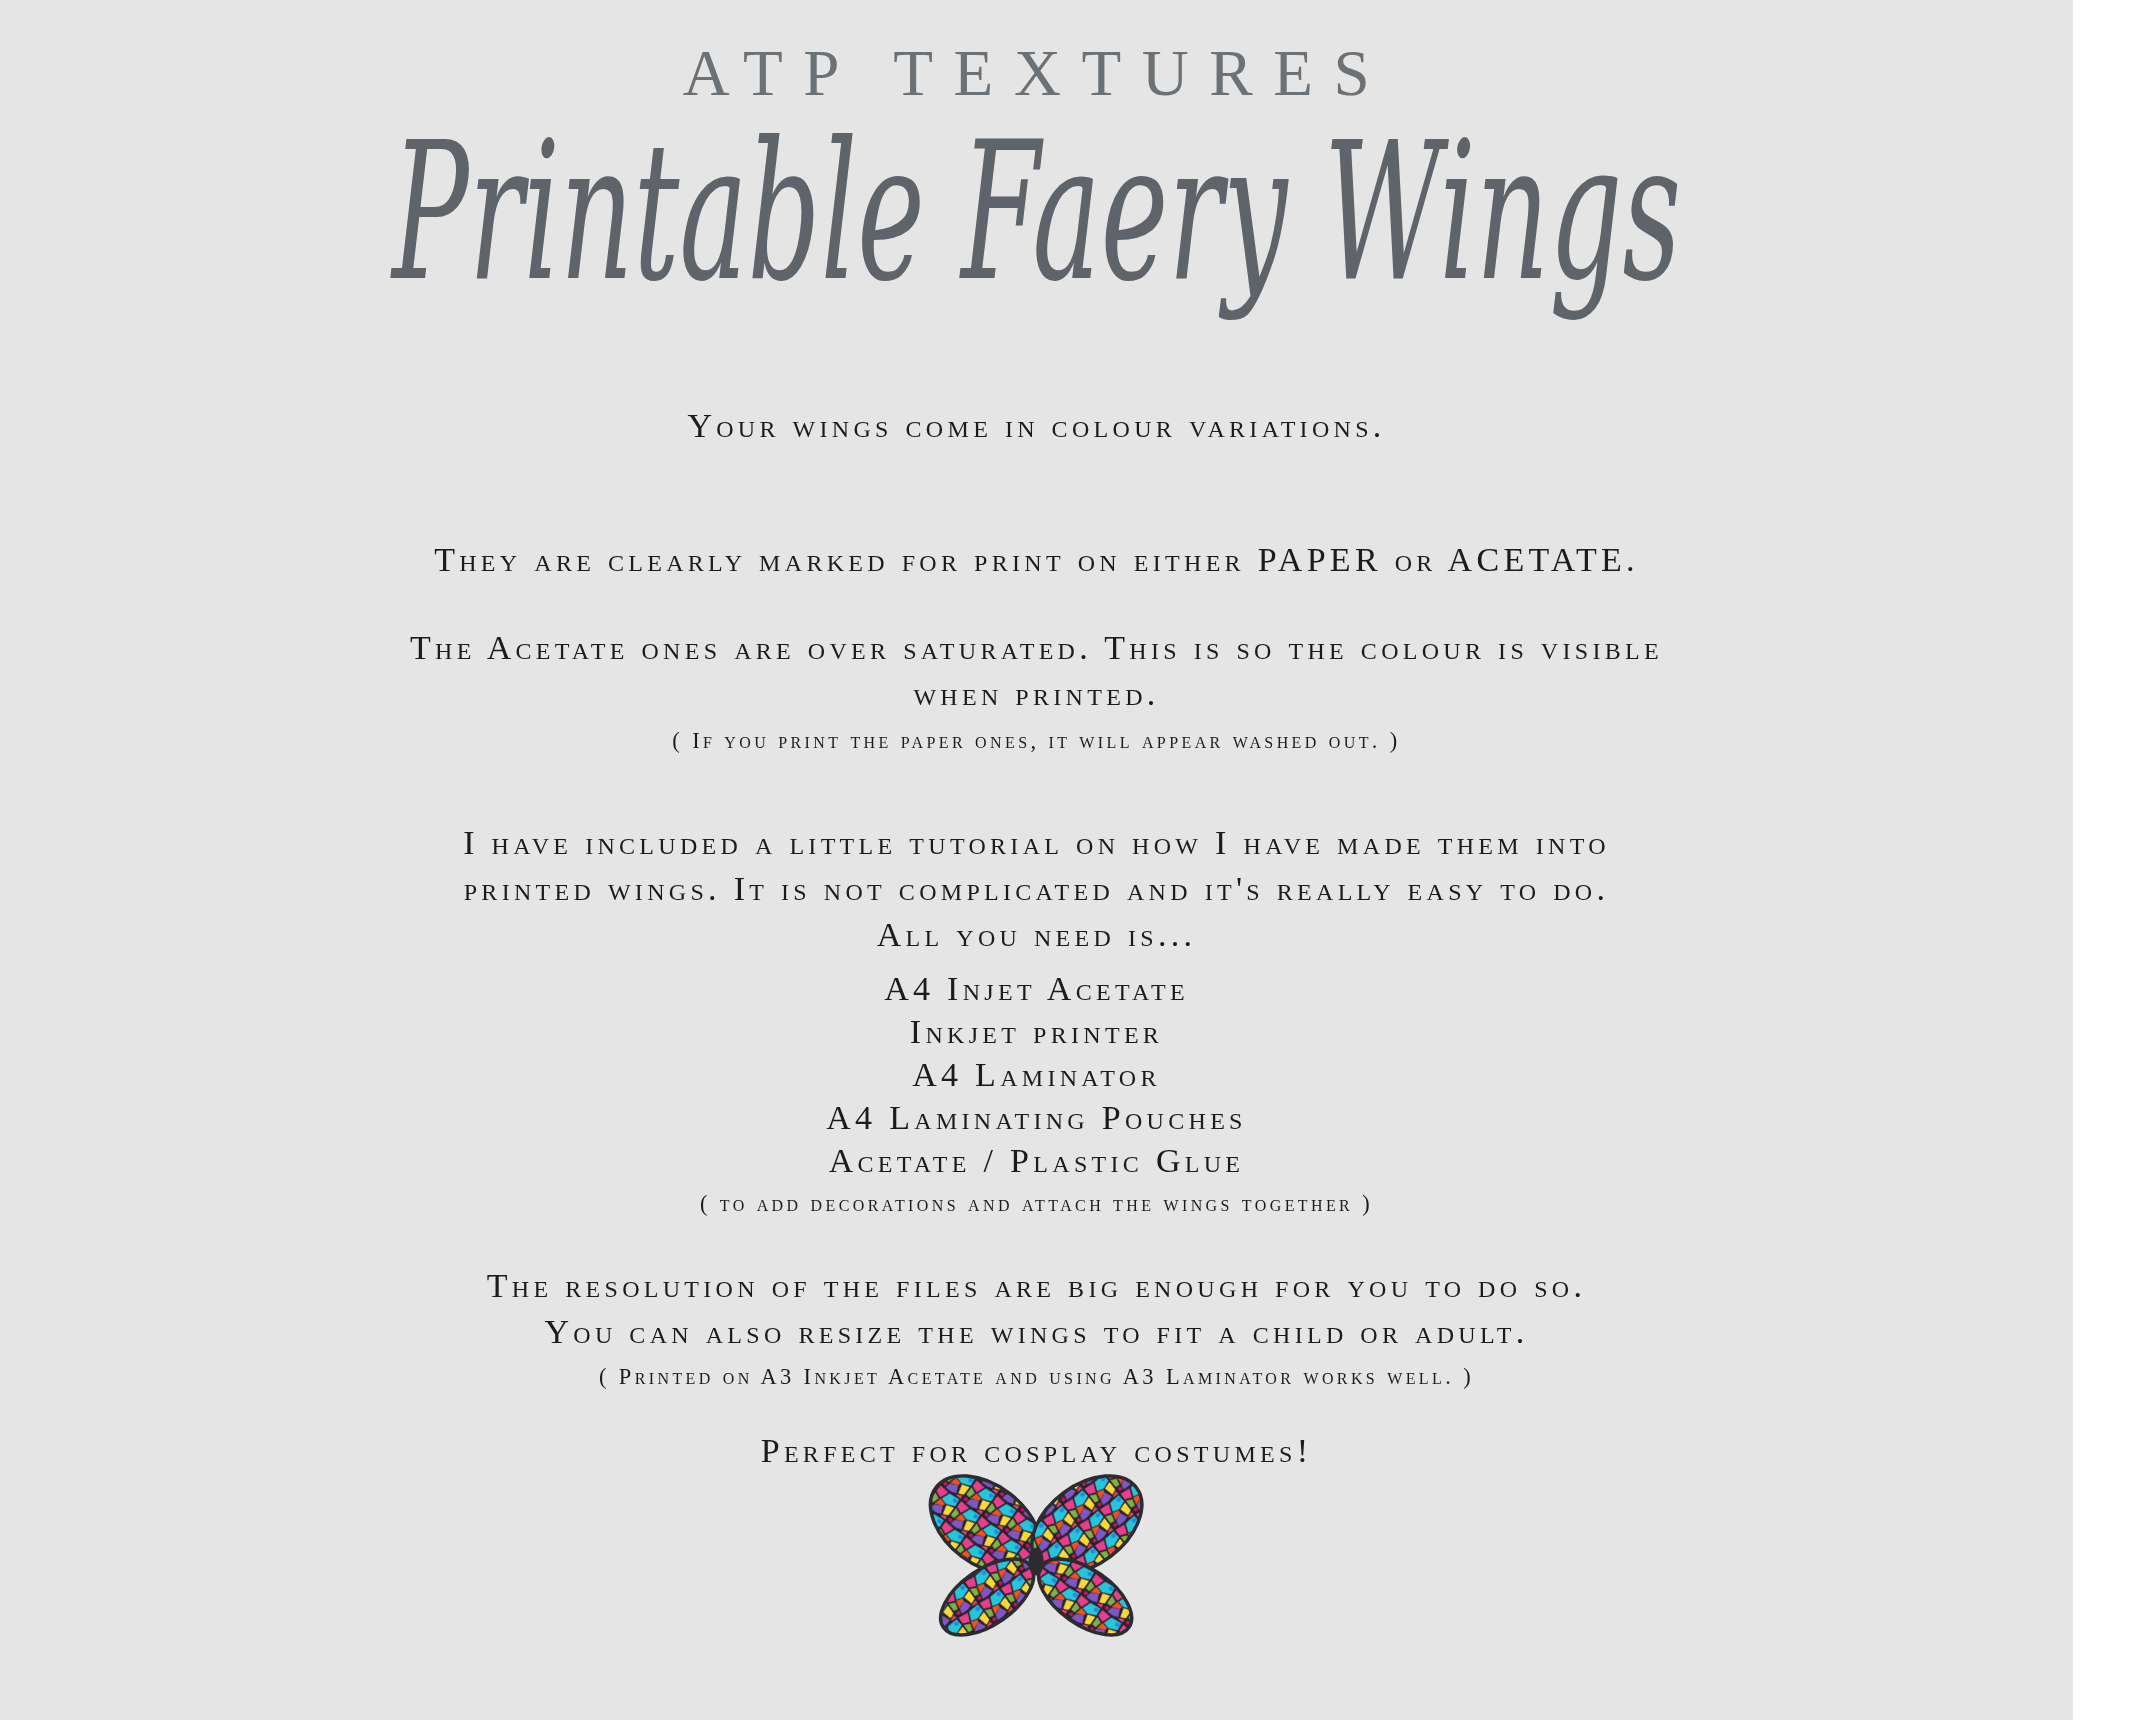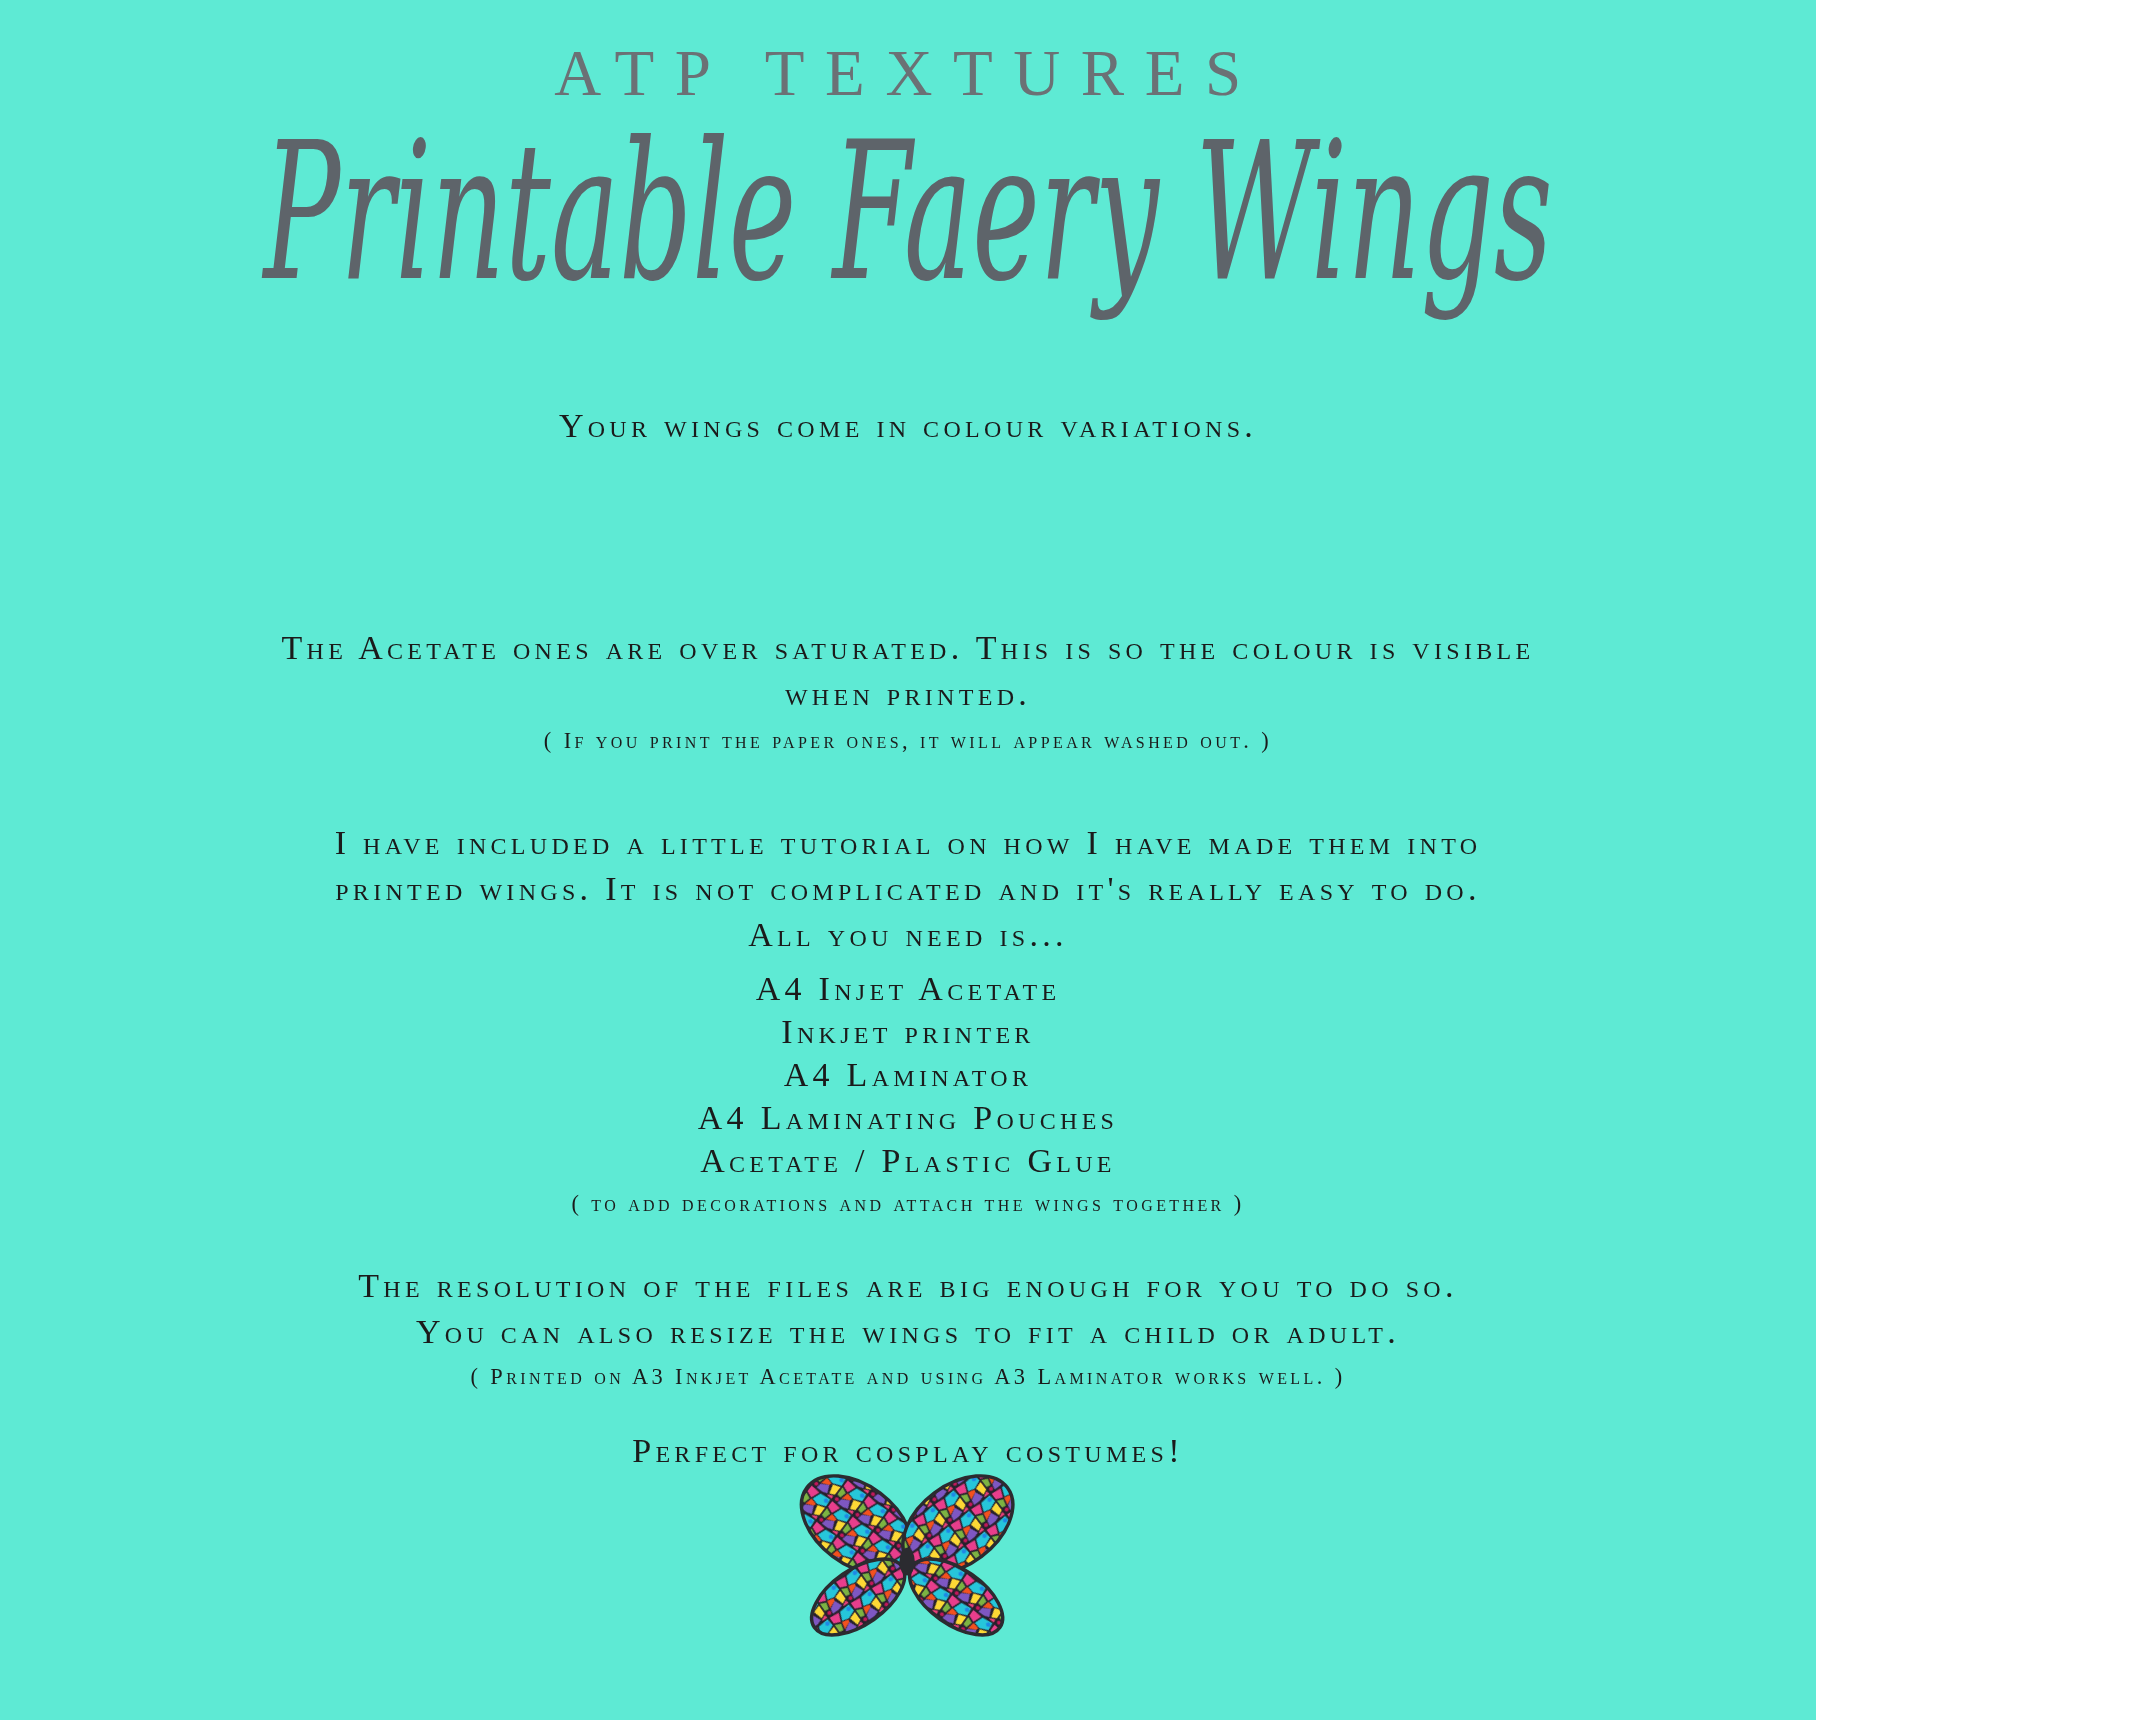--- a/index.html
+++ b/index.html
@@ -1,20 +1,20 @@
 <!DOCTYPE html>
 <html style="font-size:13.8px"><head>
 <meta charset="utf-8">
 <style>
   html,body{margin:0;padding:0;background:#ffffff;}
   #canvas{
     position:relative;
-    width:1816px;
+    width:2073px;
     height:1721px;
-    background:#5eead4;
+    background:#e5e5e5;
     overflow:hidden;
     font-family:"Liberation Serif", serif;
   }
   .abs{position:absolute;left:0;right:0;text-align:center;}
   .brand{
     top:36px;
     font-size:65px;
     letter-spacing:20.6px;
     color:#6b7175;
     font-weight:400;
@@ -69,20 +69,23 @@
 <div id="canvas">
 
   <div class="abs brand">ATP TEXTURES</div>
 
   <div class="abs title">Printable Faery Wings</div>
 
   <div class="abs intro">
     <div class="body-line">Your wings come in colour variations.</div>
   </div>
 
+  <div class="abs p2">
+    <div class="body-line">They are clearly marked for print on either PAPER or ACETATE.</div>
+  </div>
 
   <div class="abs p3">
     <div class="body-line">The Acetate ones are over saturated. This is so the colour is visible</div>
     <div class="body-line">when printed.</div>
     <div class="note-line">( If you print the paper ones, it will appear washed out. )</div>
   </div>
 
   <div class="abs p4">
     <div class="body-line">I have included a little tutorial on how I have made them into</div>
     <div class="body-line">printed wings. It is not complicated and it's really easy to do.</div>

